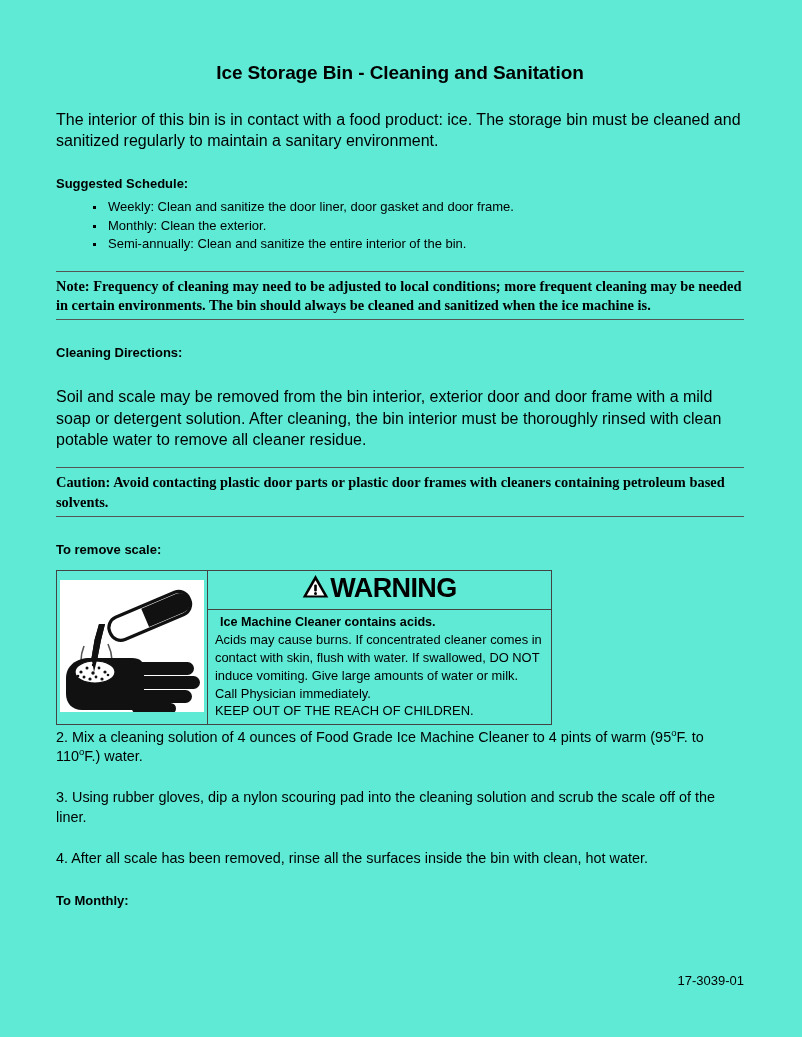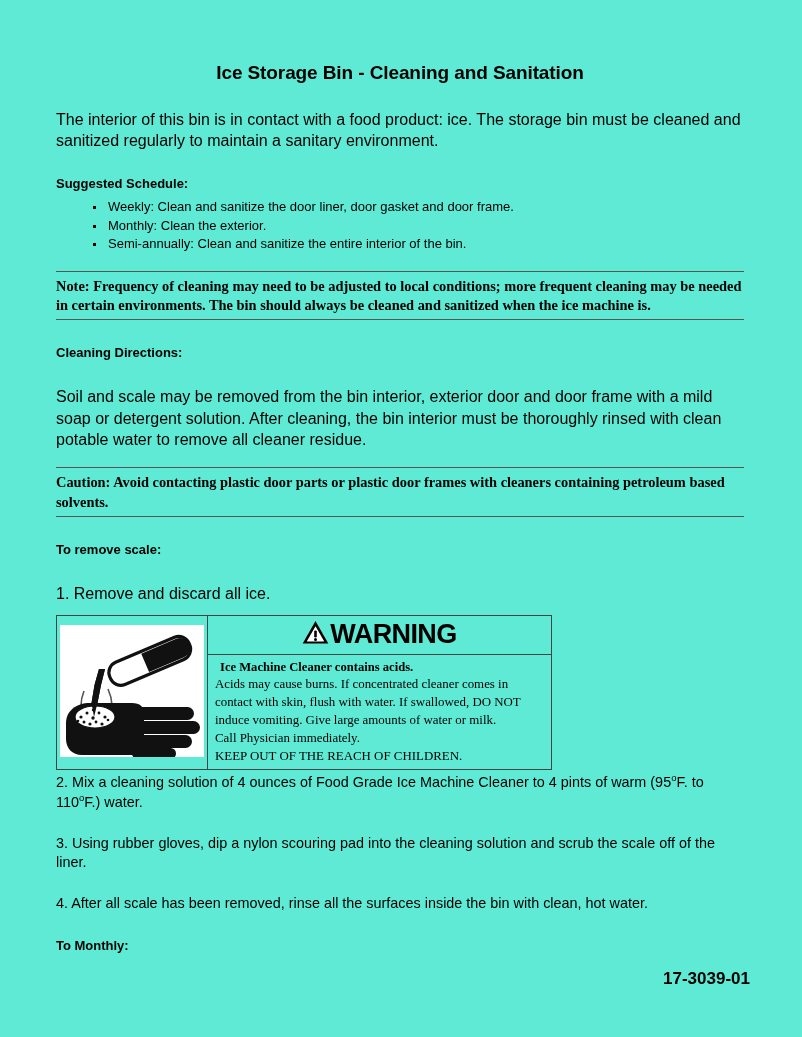--- a/index.html
+++ b/index.html
@@ -115,21 +115,20 @@
   }
   .warn-word {
     font-family: Liberation Sans, sans-serif;
     font-size: 27px;
     font-weight: bold;
     letter-spacing: -0.6px;
     line-height: 1;
   }
   td.warn-body-cell {
     padding: 3px 6px 4px 7px;
-    font-family: Liberation Serif, serif;
   }
   .warn-lead {
     font-size: 12.6px;
     font-weight: bold;
     line-height: 1.45;
     margin: 0 0 0 5px;
   }
   .warn-line {
     font-size: 12.9px;
     line-height: 1.38;
@@ -144,26 +143,25 @@
   .numbered.spaced { margin-top: 22px; }
 
   sup.deg {
     font-size: 9.5px;
     vertical-align: super;
     line-height: 0;
   }
 
   .footer-code {
     position: absolute;
-    right: 52px;
+    right: 58px;
     bottom: 50px;
-    font-size: 17px;
+    font-size: 13px;
     line-height: 1;
     text-align: right;
-    font-weight: bold;
   }
 </style>
 </head>
 <body>
 
 <div class="page">
 
   <h1 class="doc-title">Ice Storage Bin - Cleaning and Sanitation</h1>
 
   <p class="body-text">The interior of this bin is in contact with a food product: ice. The storage bin must be cleaned and sanitized regularly to maintain a sanitary environment.</p>
@@ -184,21 +182,20 @@
 
   <p class="body-text">Soil and scale may be removed from the bin interior, exterior door and door frame with a mild soap or detergent solution. After cleaning, the bin interior must be thoroughly rinsed with clean potable water to remove all cleaner residue.</p>
 
   <div class="rule-block">
     <p>Caution: Avoid contacting plastic door parts or plastic door frames with cleaners containing petroleum based solvents.</p>
   </div>
 
 
   <div class="section-head">To remove scale:</div>
 
-  <p class="body-text">1. Remove and discard all ice.</p>
 
   <table class="warning-table">
     <tbody>
         <tr>
       <td class="pictogram-cell" rowspan="2">
         <svg width="144" height="132" viewBox="0 0 144 132" xmlns="http://www.w3.org/2000/svg" aria-hidden="true">
           <rect x="0" y="0" width="144" height="132" fill="#ffffff"></rect>
 
           <g transform="rotate(-23 95 38)">
             <rect x="48" y="22" width="86" height="24" rx="11" ry="11" fill="#ffffff" stroke="#111" stroke-width="3.2"></rect>

